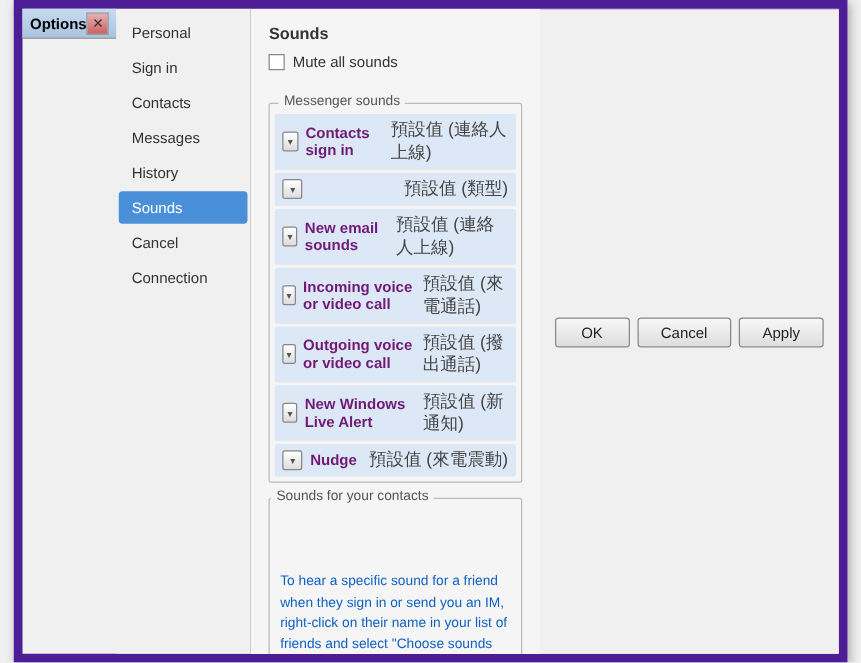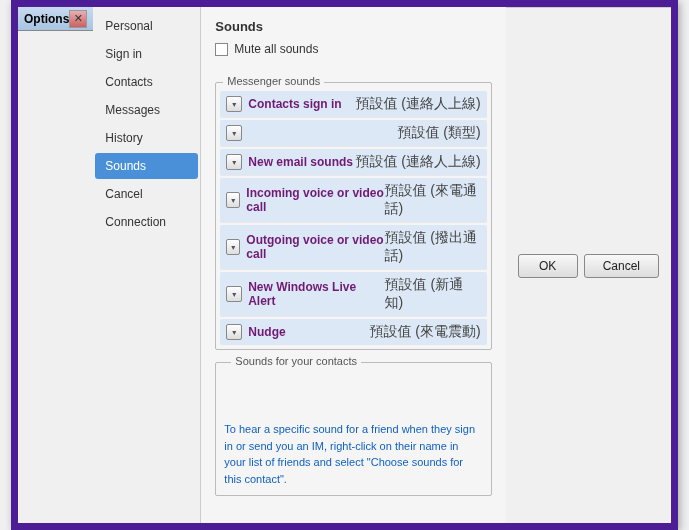--- a/index.html
+++ b/index.html
@@ -189,21 +189,21 @@
       padding: 8px 4px 4px 4px;
       background: #f5f5f5;
     }
     .contacts-wrapper {
       position: relative;
       margin-top: 4px;
     }
     .contacts-header {
       position: absolute;
       top: -7px;
-      left: 16px;
+      left: 2px;
       background: #f5f5f5;
       padding: 0 4px;
       font-size: 11px;
       color: #555;
       z-index: 1;
     }
     .contacts-border {
       border: 1px solid #bbb;
       border-radius: 2px;
       padding: 10px 8px 8px 8px;
@@ -294,14 +294,15 @@
         <span class="contacts-header">Sounds for your contacts</span>
         <div class="contacts-border">
           <div class="sounds-contacts-text">To hear a specific sound for a friend when they sign in or send you an IM, right-click on their name in your list of friends and select "Choose sounds for this contact".</div>
         </div>
       </div>
     </div>
   </div>
   <div class="footer">
     <button class="footer-btn">OK</button>
     <button class="footer-btn">Cancel</button>
+    <button class="footer-btn">Apply</button>
   </div>
 </div>
 
 </body></html>

